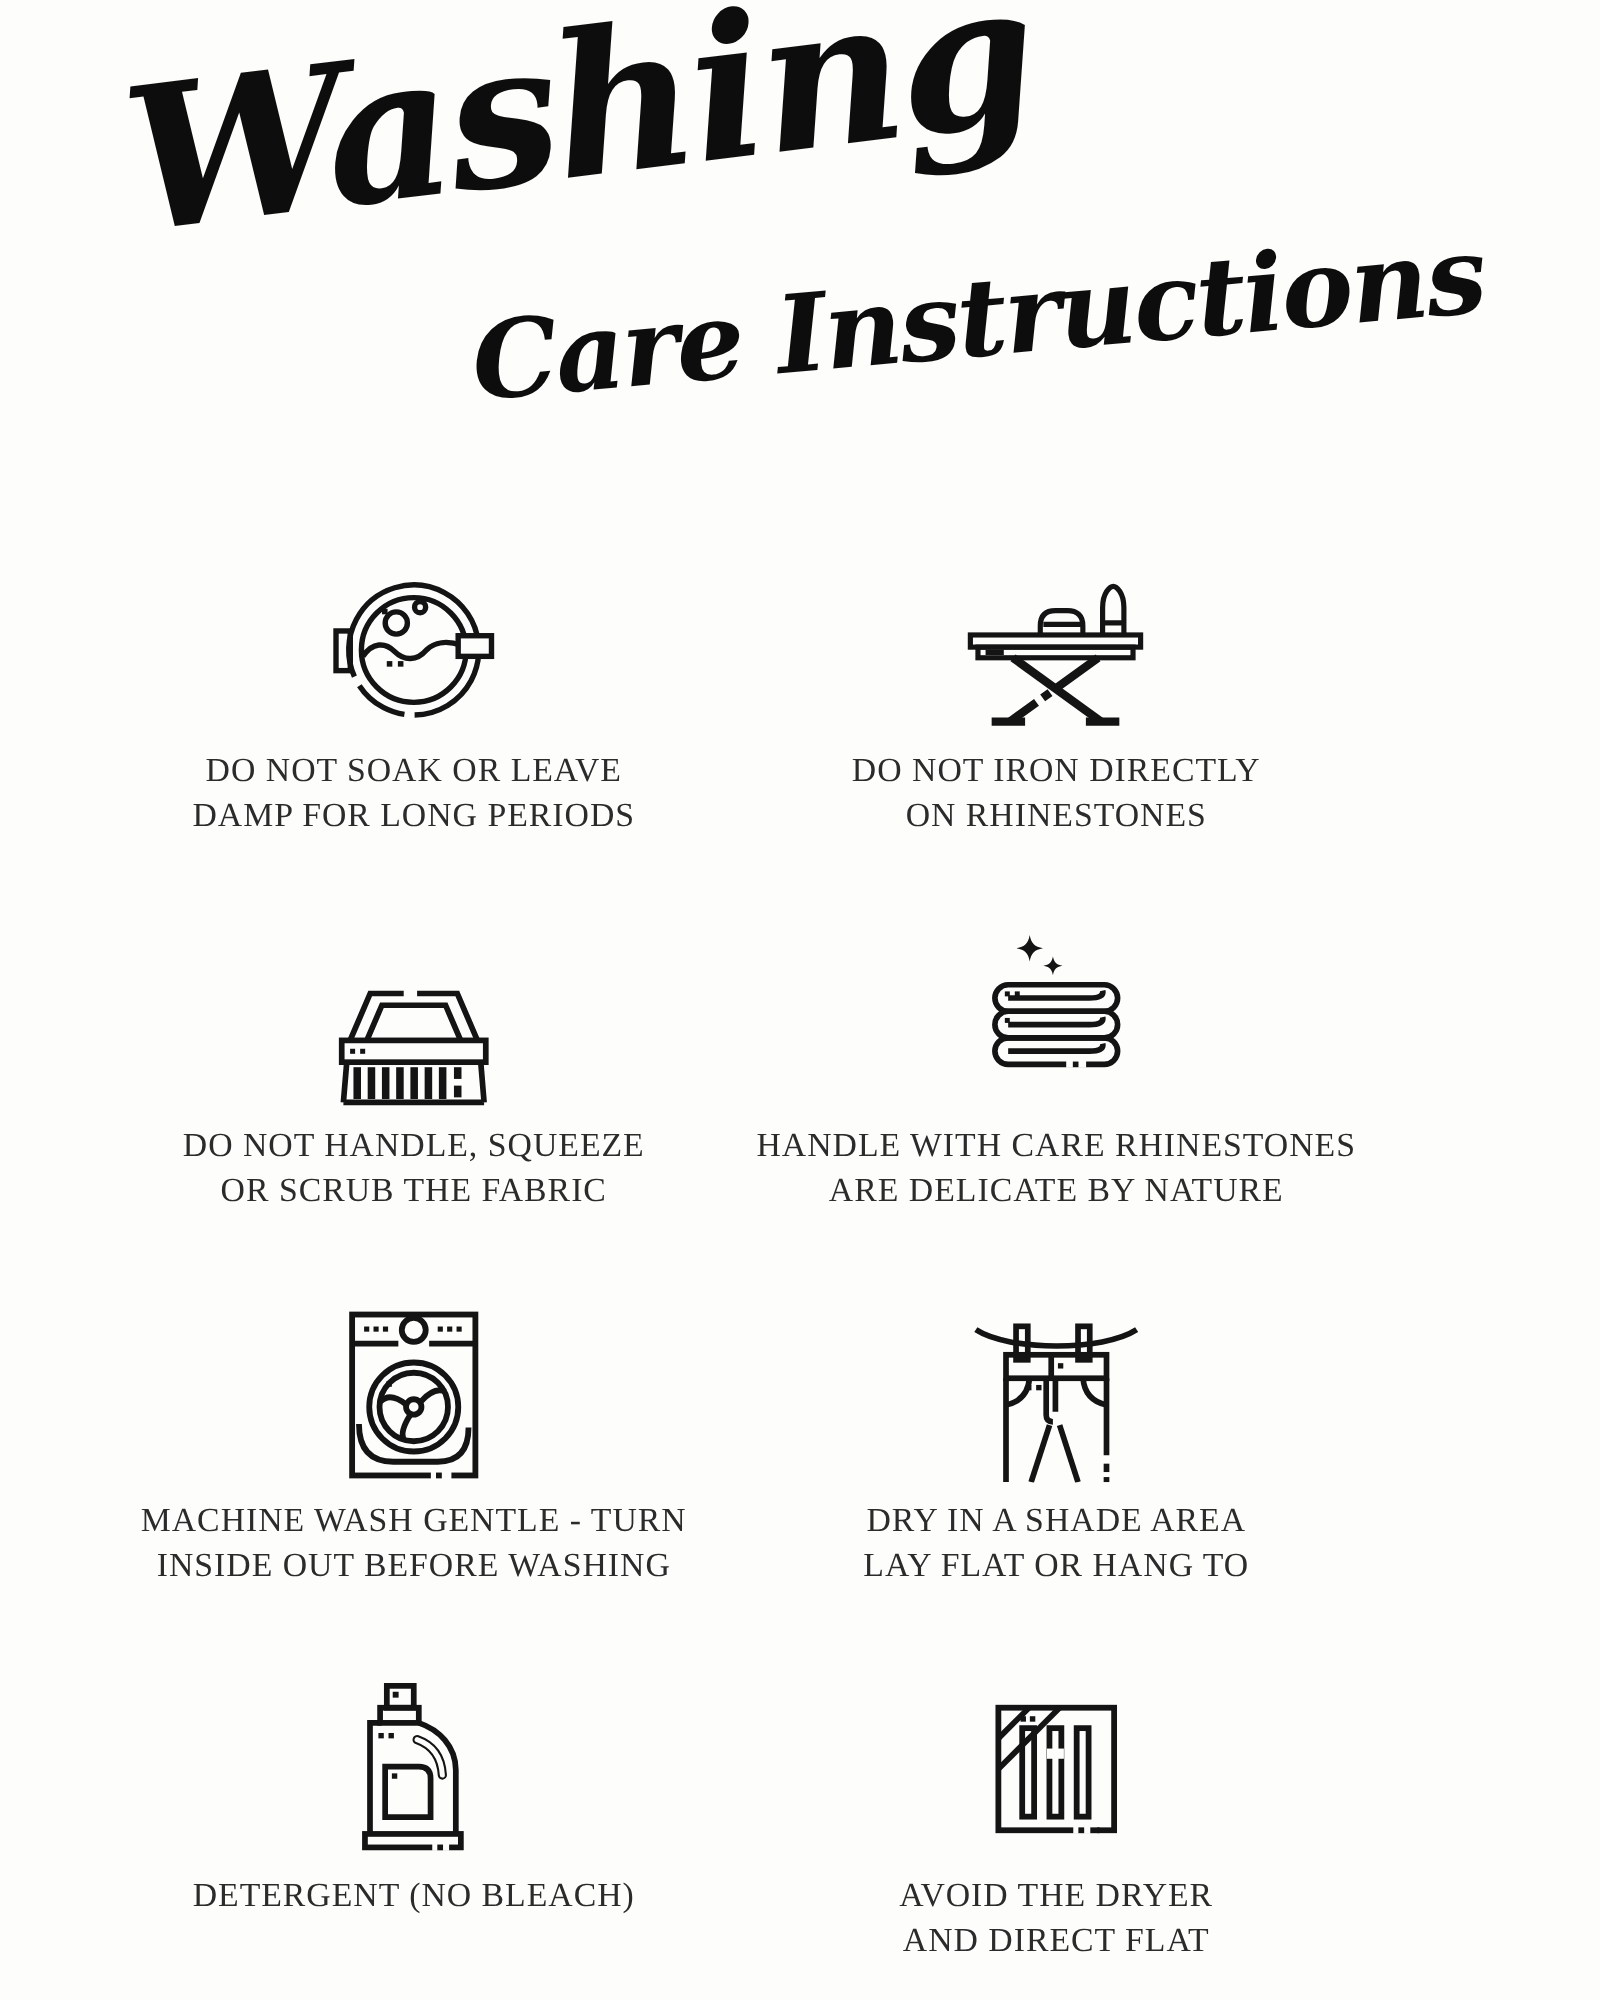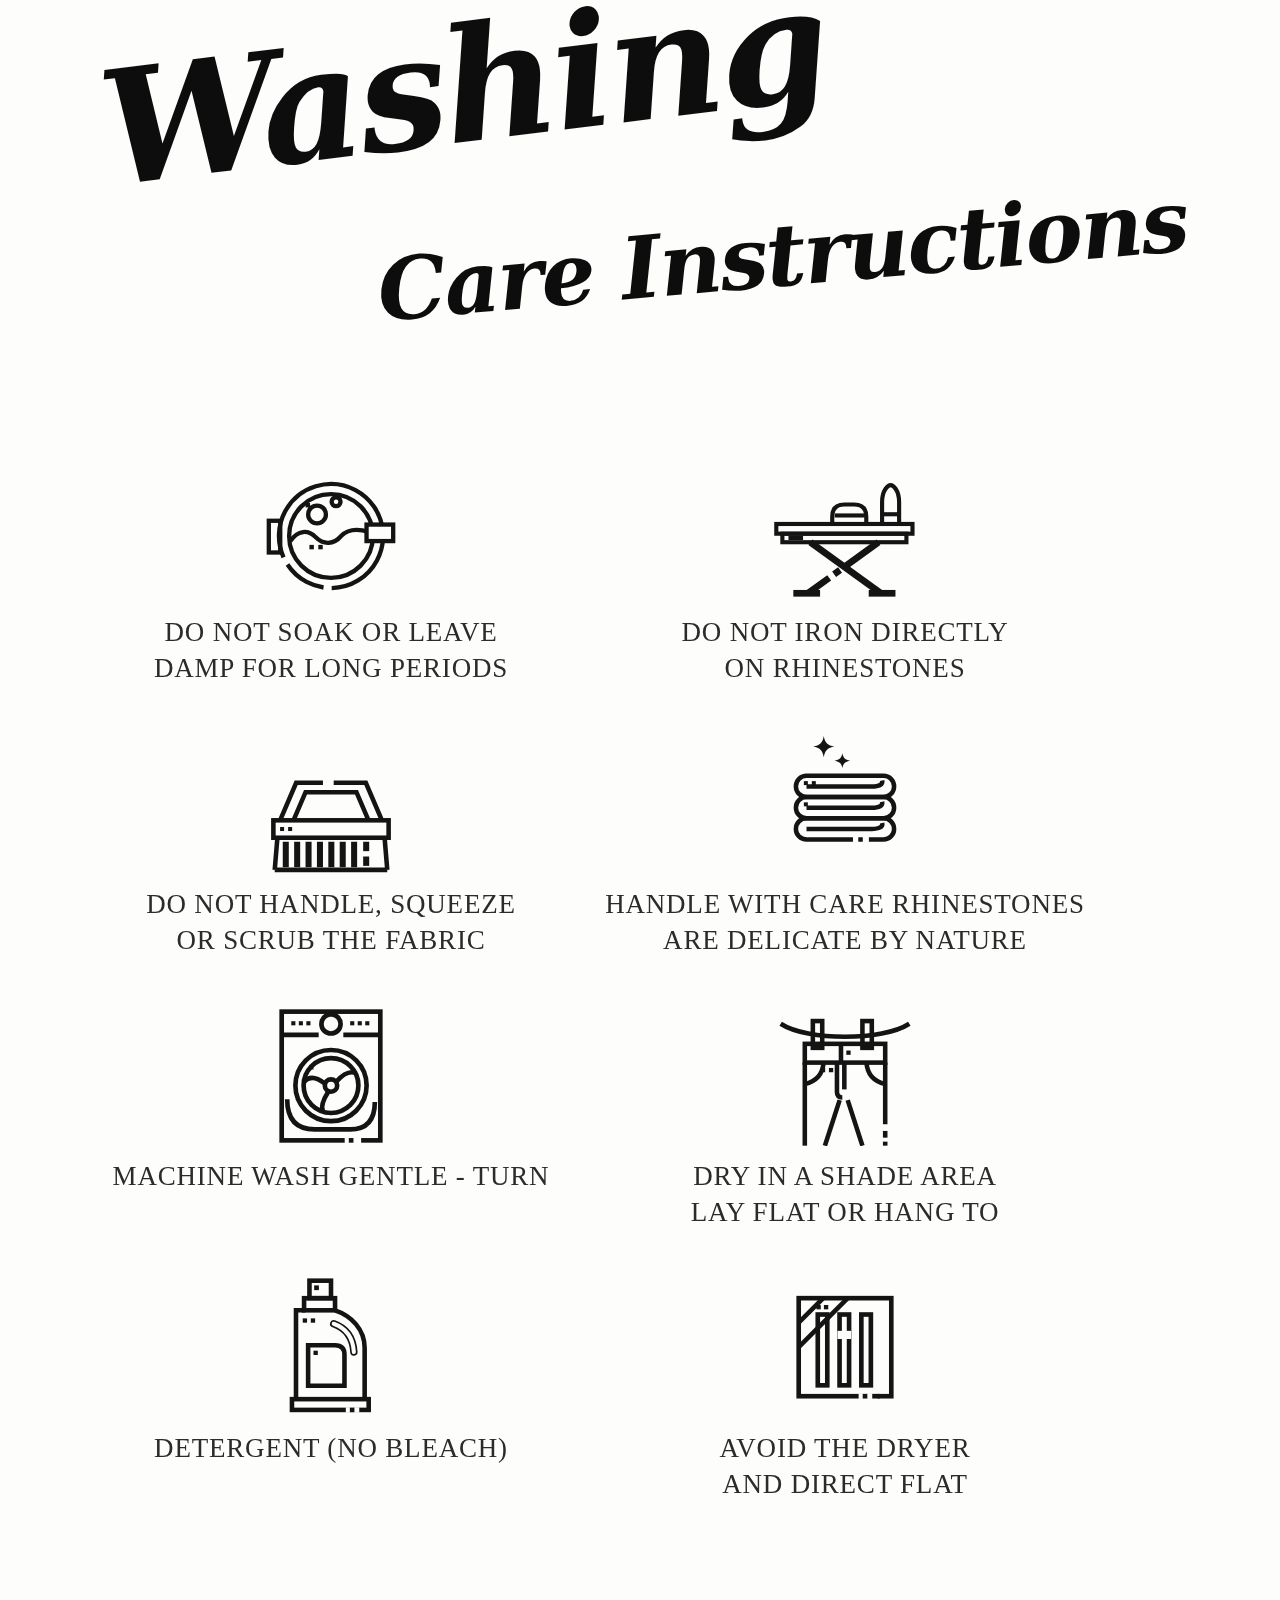--- a/index.html
+++ b/index.html
@@ -14,22 +14,22 @@
   .title-line{
     position:absolute;
     font-family:"DejaVu Serif", serif;
     font-style:italic;font-weight:700;color:#0d0d0d;
     white-space:nowrap;transform-origin:left center;line-height:1;
   }
   .title-line.t1{left:102px;top:52px;font-size:158px;letter-spacing:-4px;transform:rotate(-7deg);}
   .title-line.t2{left:378px;top:248px;font-size:86px;letter-spacing:-2px;transform:rotate(-5deg);}
   
   .grid{
-    position:absolute;left:74px;top:462px;width:1028px;
-    display:grid;grid-template-columns:514px 514px;row-gap:48px;
+    position:absolute;left:74px;top:446px;width:1028px;
+    display:grid;grid-template-columns:514px 514px;row-gap:76px;
   }
   .cell{margin:0;display:flex;flex-direction:column;align-items:center;}
   .icon-box{height:140px;display:flex;align-items:flex-end;justify-content:center;margin-bottom:12px;}
   .icon-box svg{display:block;}
   .caption{
     text-align:center;font-size:27px;line-height:36px;
     letter-spacing:0.8px;color:#2b2b2b;
   }
   
   .ic{stroke:#141414;fill:none;stroke-width:3.4;}
@@ -162,20 +162,21 @@
         <circle class="ic" cx="46" cy="58" r="20"></circle>
         <circle class="ic" cx="46" cy="58" r="4.5"></circle>
         <path class="ic" d="M50,55 Q58,46 64.5,49"></path>
         <path class="ic" d="M44,62.5 Q38,72 40,76.5"></path>
         <path class="ic" d="M41.5,56.5 Q32,49 26.5,55"></path>
         <rect class="dot" x="30" y="43" width="3.2" height="3.2"></rect>
       </svg>
     </div>
     <figcaption class="caption">
       <div>MACHINE WASH GENTLE - TURN</div>
+      <div>INSIDE OUT BEFORE WASHING</div>
     </figcaption>
   </figure>
 
   <figure class="cell">
     <div class="icon-box">
       <svg width="134" height="140" viewBox="0 0 100 104">
         <path class="ic" d="M2,13 C22,26 78,26 98,13"></path>
         <rect class="ic" x="26" y="11" width="7" height="20"></rect>
         <rect class="ic" x="63" y="11" width="7" height="20"></rect>
         <rect class="ic" x="20" y="28" width="60" height="14"></rect>

